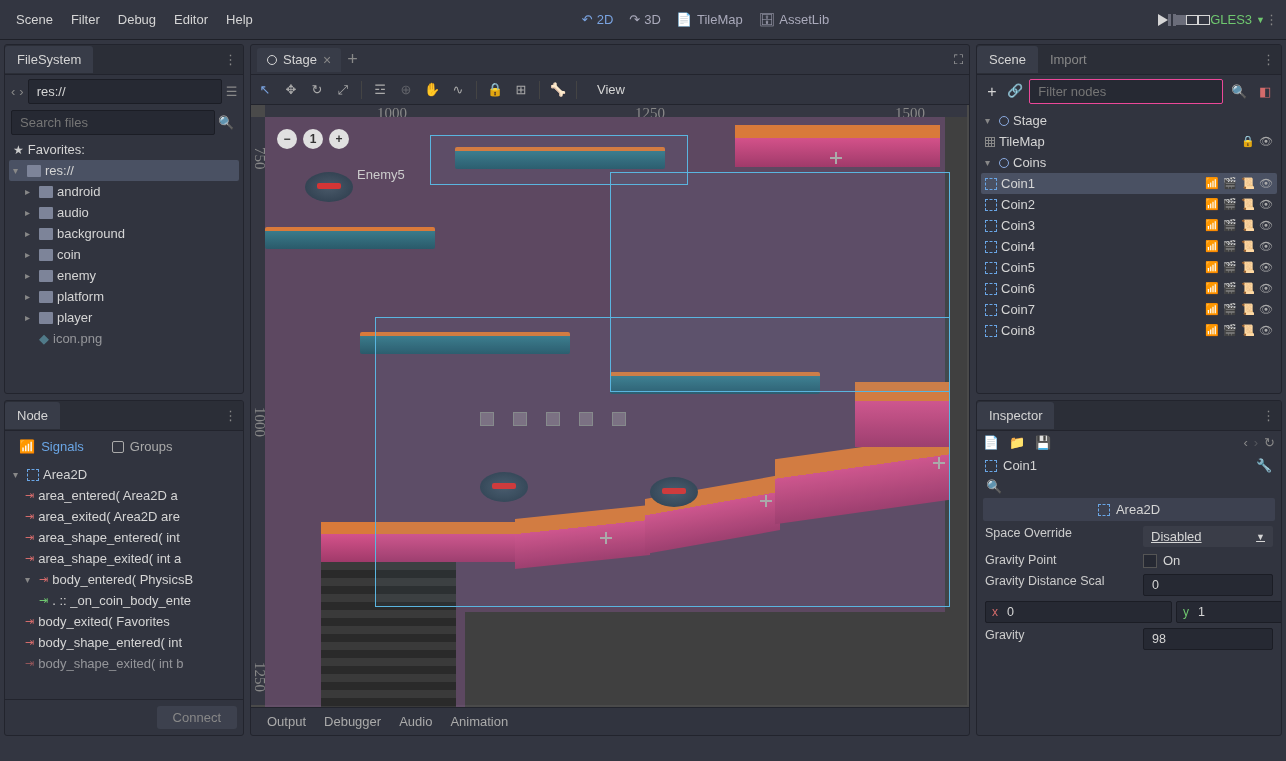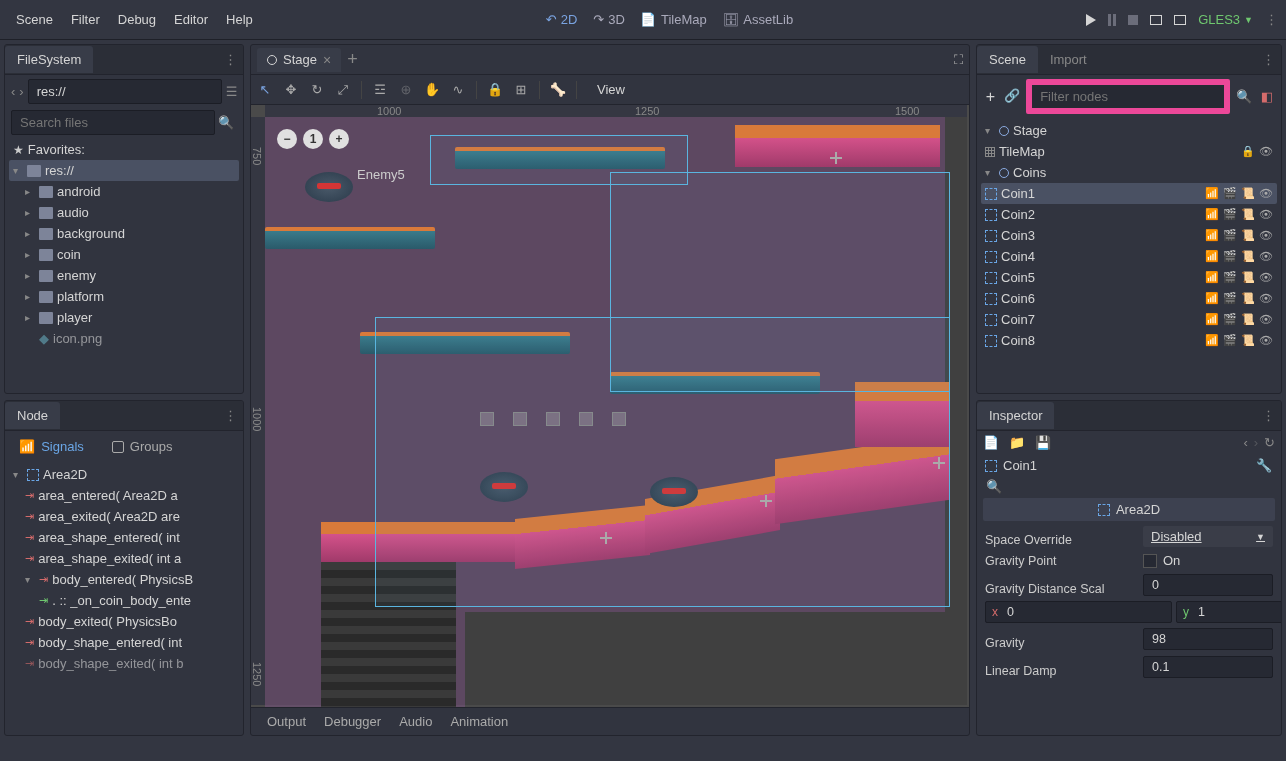--- a/index.html
+++ b/index.html
@@ -1,20 +1,20 @@
 <!DOCTYPE html>
 <html><head>
 <meta charset="utf-8">
 <style>
 * { margin: 0; padding: 0; box-sizing: border-box; font-family: -apple-system, "Segoe UI", Arial, sans-serif; font-size: 13px; }
 body { background: #333641; color: #d5d5d5; overflow: hidden; height: 761px; width: 1286px; }
 .topbar { height: 40px; background: #333641; display: flex; align-items: center; padding: 0 8px; border-bottom: 1px solid #1e2028; }
 .menu-left { display: flex; gap: 18px; padding-left: 8px; }
 .menu-center { flex: 1; display: flex; justify-content: center; gap: 16px; align-items: center; }
-.menu-right { display: flex; gap: 12px; align-items: center; }
+.menu-right { display: flex; align-items: center; }
 .menu-item { cursor: pointer; color: #d5d5d5; }
 .mode-btn { display: flex; align-items: center; gap: 4px; color: #aab; cursor: pointer; }
 .mode-btn.active { color: #7aa3e0; }
 .play-ico { width: 0; height: 0; border-left: 10px solid #d5d5d5; border-top: 6px solid transparent; border-bottom: 6px solid transparent; }
 .pause-ico { display: flex; gap: 2px; }
 .pause-ico span { width: 3px; height: 12px; background: #6b6d7a; }
 .stop-ico { width: 10px; height: 10px; background: #6b6d7a; }
 .square-ico { width: 12px; height: 10px; border: 1px solid #d5d5d5; }
 .gles { color: #6fc76f; display: flex; align-items: center; gap: 4px; }
 
@@ -65,21 +65,21 @@
 
 .vp-toolbar { display: flex; align-items: center; height: 30px; padding: 0 6px; gap: 10px; border-bottom: 1px solid #22242d; }
 .vp-ico { width: 16px; height: 16px; display: flex; align-items: center; justify-content: center; color: #aaa; cursor: pointer; }
 .vp-ico.active { color: #7aa3e0; }
 .vp-sep { width: 1px; height: 18px; background: #444; }
 
 .viewport { flex: 1; background: #4a4a4a; position: relative; overflow: hidden; }
 .vp-canvas { position: absolute; inset: 12px 2px 2px 14px; background: #404040; }
 .ruler-h { position: absolute; top: 0; left: 14px; right: 2px; height: 12px; background: #353742; display: flex; font-size: 9px; color: #888; }
 .ruler-v { position: absolute; top: 12px; left: 0; bottom: 2px; width: 14px; background: #353742; font-size: 9px; color: #888; writing-mode: vertical-lr; }
-.ruler-mark { position: absolute; font-size: 11px; }
+.ruler-mark { position: absolute; font-size: 15px; font-family: Liberation Serif, serif; }
 .vp-zoom { position: absolute; top: 24px; left: 26px; display: flex; gap: 6px; }
 .zoom-btn { width: 20px; height: 20px; background: #e0e0e0; border-radius: 50%; display: flex; align-items: center; justify-content: center; color: #333; font-weight: bold; cursor: pointer; font-size: 12px; }
 
 .platform { position: absolute; background: linear-gradient(#d97a3a 0%, #d97a3a 20%, #3a7a8a 20%, #2a5a6a 100%); border-radius: 2px; }
 .blob { position: absolute; background: radial-gradient(#4a5a6a, #2a3a4a); border-radius: 50%; }
 .blob::after { content: ''; position: absolute; top: 35%; left: 25%; width: 50%; height: 20%; background: #d43535; border-radius: 2px; }
 .sel-box { position: absolute; border: 1px solid #5ab5e0; background: rgba(90,181,224,0.05); }
 .coin-dot { position: absolute; width: 14px; height: 14px; border: 1px solid #888; background: rgba(200,200,200,0.3); }
 .cross-dot { position: absolute; width: 12px; height: 12px; }
 .cross-dot::before, .cross-dot::after { content: ''; position: absolute; background: #aaa; }
@@ -88,40 +88,40 @@
 
 .terrain { position: absolute; background: linear-gradient(#d97a3a 0%, #d97a3a 30%, #d4528a 30%, #a03a6a 100%); }
 .terrain-wavy { position: absolute; background: repeating-linear-gradient(#3a3a3a 0, #3a3a3a 8px, #2a2a2a 8px, #2a2a2a 16px); }
 
 .bottom-tabs { display: flex; gap: 18px; padding: 6px 16px; border-top: 1px solid #22242d; }
 .btab { cursor: pointer; color: #aaa; }
 
 .scene-toolbar { display: flex; align-items: center; padding: 4px 6px; gap: 6px; }
 .add-btn { width: 20px; height: 20px; display: flex; align-items: center; justify-content: center; color: #d5d5d5; cursor: pointer; font-size: 16px; }
 .link-btn { width: 18px; height: 18px; cursor: pointer; color: #aaa; }
-.filter-input { flex: 1; background: #262933; border: 6px solid #ec4899; padding: 4px 8px; color: #d5d5d5; border-radius: 2px; }
+.filter-input { flex: 1; background: #262933; border: 1px solid #ec4899; padding: 4px 8px; color: #d5d5d5; border-radius: 2px; }
 
 .node-row { display: flex; align-items: center; padding: 3px 4px; gap: 4px; cursor: pointer; border-radius: 2px; }
 .node-row.sel { background: #4a5163; }
 .node-icons { margin-left: auto; display: flex; gap: 4px; }
 .ni { width: 14px; height: 12px; color: #aaa; font-size: 11px; display: flex; align-items: center; }
 .area2d-ico { width: 12px; height: 12px; border: 1px dashed #6aa6e6; }
 .node2d-ico { width: 10px; height: 10px; border: 1.5px solid #8aaae0; border-radius: 50%; }
 .grid-ico { width: 10px; height: 10px; background: repeating-linear-gradient(90deg,#888 0,#888 1px,transparent 1px,transparent 3px), repeating-linear-gradient(#888 0,#888 1px,transparent 1px,transparent 3px); }
 
 .insp-toolbar { display: flex; align-items: center; padding: 4px 6px; gap: 10px; }
 .insp-ico { color: #aaa; cursor: pointer; }
 .insp-nav { margin-left: auto; display: flex; gap: 6px; color: #888; }
 
 .insp-name { display: flex; align-items: center; padding: 4px 8px; gap: 6px; }
 .tool-ico { margin-left: auto; color: #aaa; }
 
 .class-header { background: #3d4150; text-align: center; padding: 4px; display: flex; justify-content: center; align-items: center; gap: 6px; border-radius: 2px; margin: 2px 6px; }
 
-.prop-row { display: flex; align-items: flex-end; padding: 3px 8px; gap: 22px; }
+.prop-row { display: flex; align-items: flex-start; padding: 3px 8px; gap: 22px; }
 .prop-label { flex: 1; color: #ccc; font-size: 12.5px; }
 .prop-val { width: 130px; background: #262933; border: 1px solid #1b1d25; padding: 3px 8px; color: #d5d5d5; border-radius: 2px; font-size: 12.5px; }
 .prop-select { width: 130px; background: #3a3d48; padding: 3px 8px; color: #d5d5d5; border-radius: 2px; display: flex; justify-content: space-between; align-items: center; font-size: 12.5px; cursor: pointer; text-decoration: underline; }
 .prop-check { width: 130px; display: flex; align-items: center; gap: 6px; }
 .check-box { width: 14px; height: 14px; background: #262933; border: 1px solid #555; }
 
 .vec-row { display: flex; gap: 4px; padding: 2px 8px; }
 .vec-field { flex: 1; display: flex; align-items: center; background: #262933; border: 1px solid #1b1d25; border-radius: 2px; }
 .vec-lbl { padding: 3px 6px; color: #888; font-size: 12px; }
 .vec-lbl.x { color: #d46b6b; }
@@ -277,30 +277,33 @@
             <span class="chev">▾</span>
             <span class="signal-arrow">⇥</span>
             <span>body_entered( PhysicsB</span>
           </div>
         <div class="tree-row indent-2">
             <span class="signal-arrow green">⇥</span>
             <span>. :: _on_coin_body_ente</span>
           </div>
         <div class="tree-row indent-1">
             <span class="signal-arrow">⇥</span>
-            <span>body_exited( PhysicsBo</span>
+            <span>body_exited( Favorites</span>
           </div>
         <div class="tree-row indent-1">
             <span class="signal-arrow">⇥</span>
             <span>body_shape_entered( int</span>
           </div>
         <div class="tree-row indent-1" style="opacity:0.6">
             <span class="signal-arrow">⇥</span>
             <span>body_shape_exited( int b</span>
           </div>
+      </div>
+      <div class="connect-bar">
+        <div class="connect-btn">Connect</div>
       </div>
     </div>
   </div>
 
   <div class="mid-col">
     <div class="panel" style="flex:1">
       <div class="scene-tabs">
         <div class="scene-tab">
           <span class="circle-ico"></span>
           <span>Stage</span>
@@ -560,19 +563,15 @@
           </div>
         <div class="vec-field">
             <span class="vec-lbl y">y</span>
             <input class="vec-inp" value="1" style="">
           </div>
       </div>
       <div class="prop-row">
         <span class="prop-label">Gravity</span>
         <input class="prop-val" value="98" style="">
       </div>
-      <div class="prop-row">
-        <span class="prop-label">Linear Damp</span>
-        <input class="prop-val" value="0.1" style="">
-      </div>
     </div>
   </div>
 </div>
 
 </body></html>

